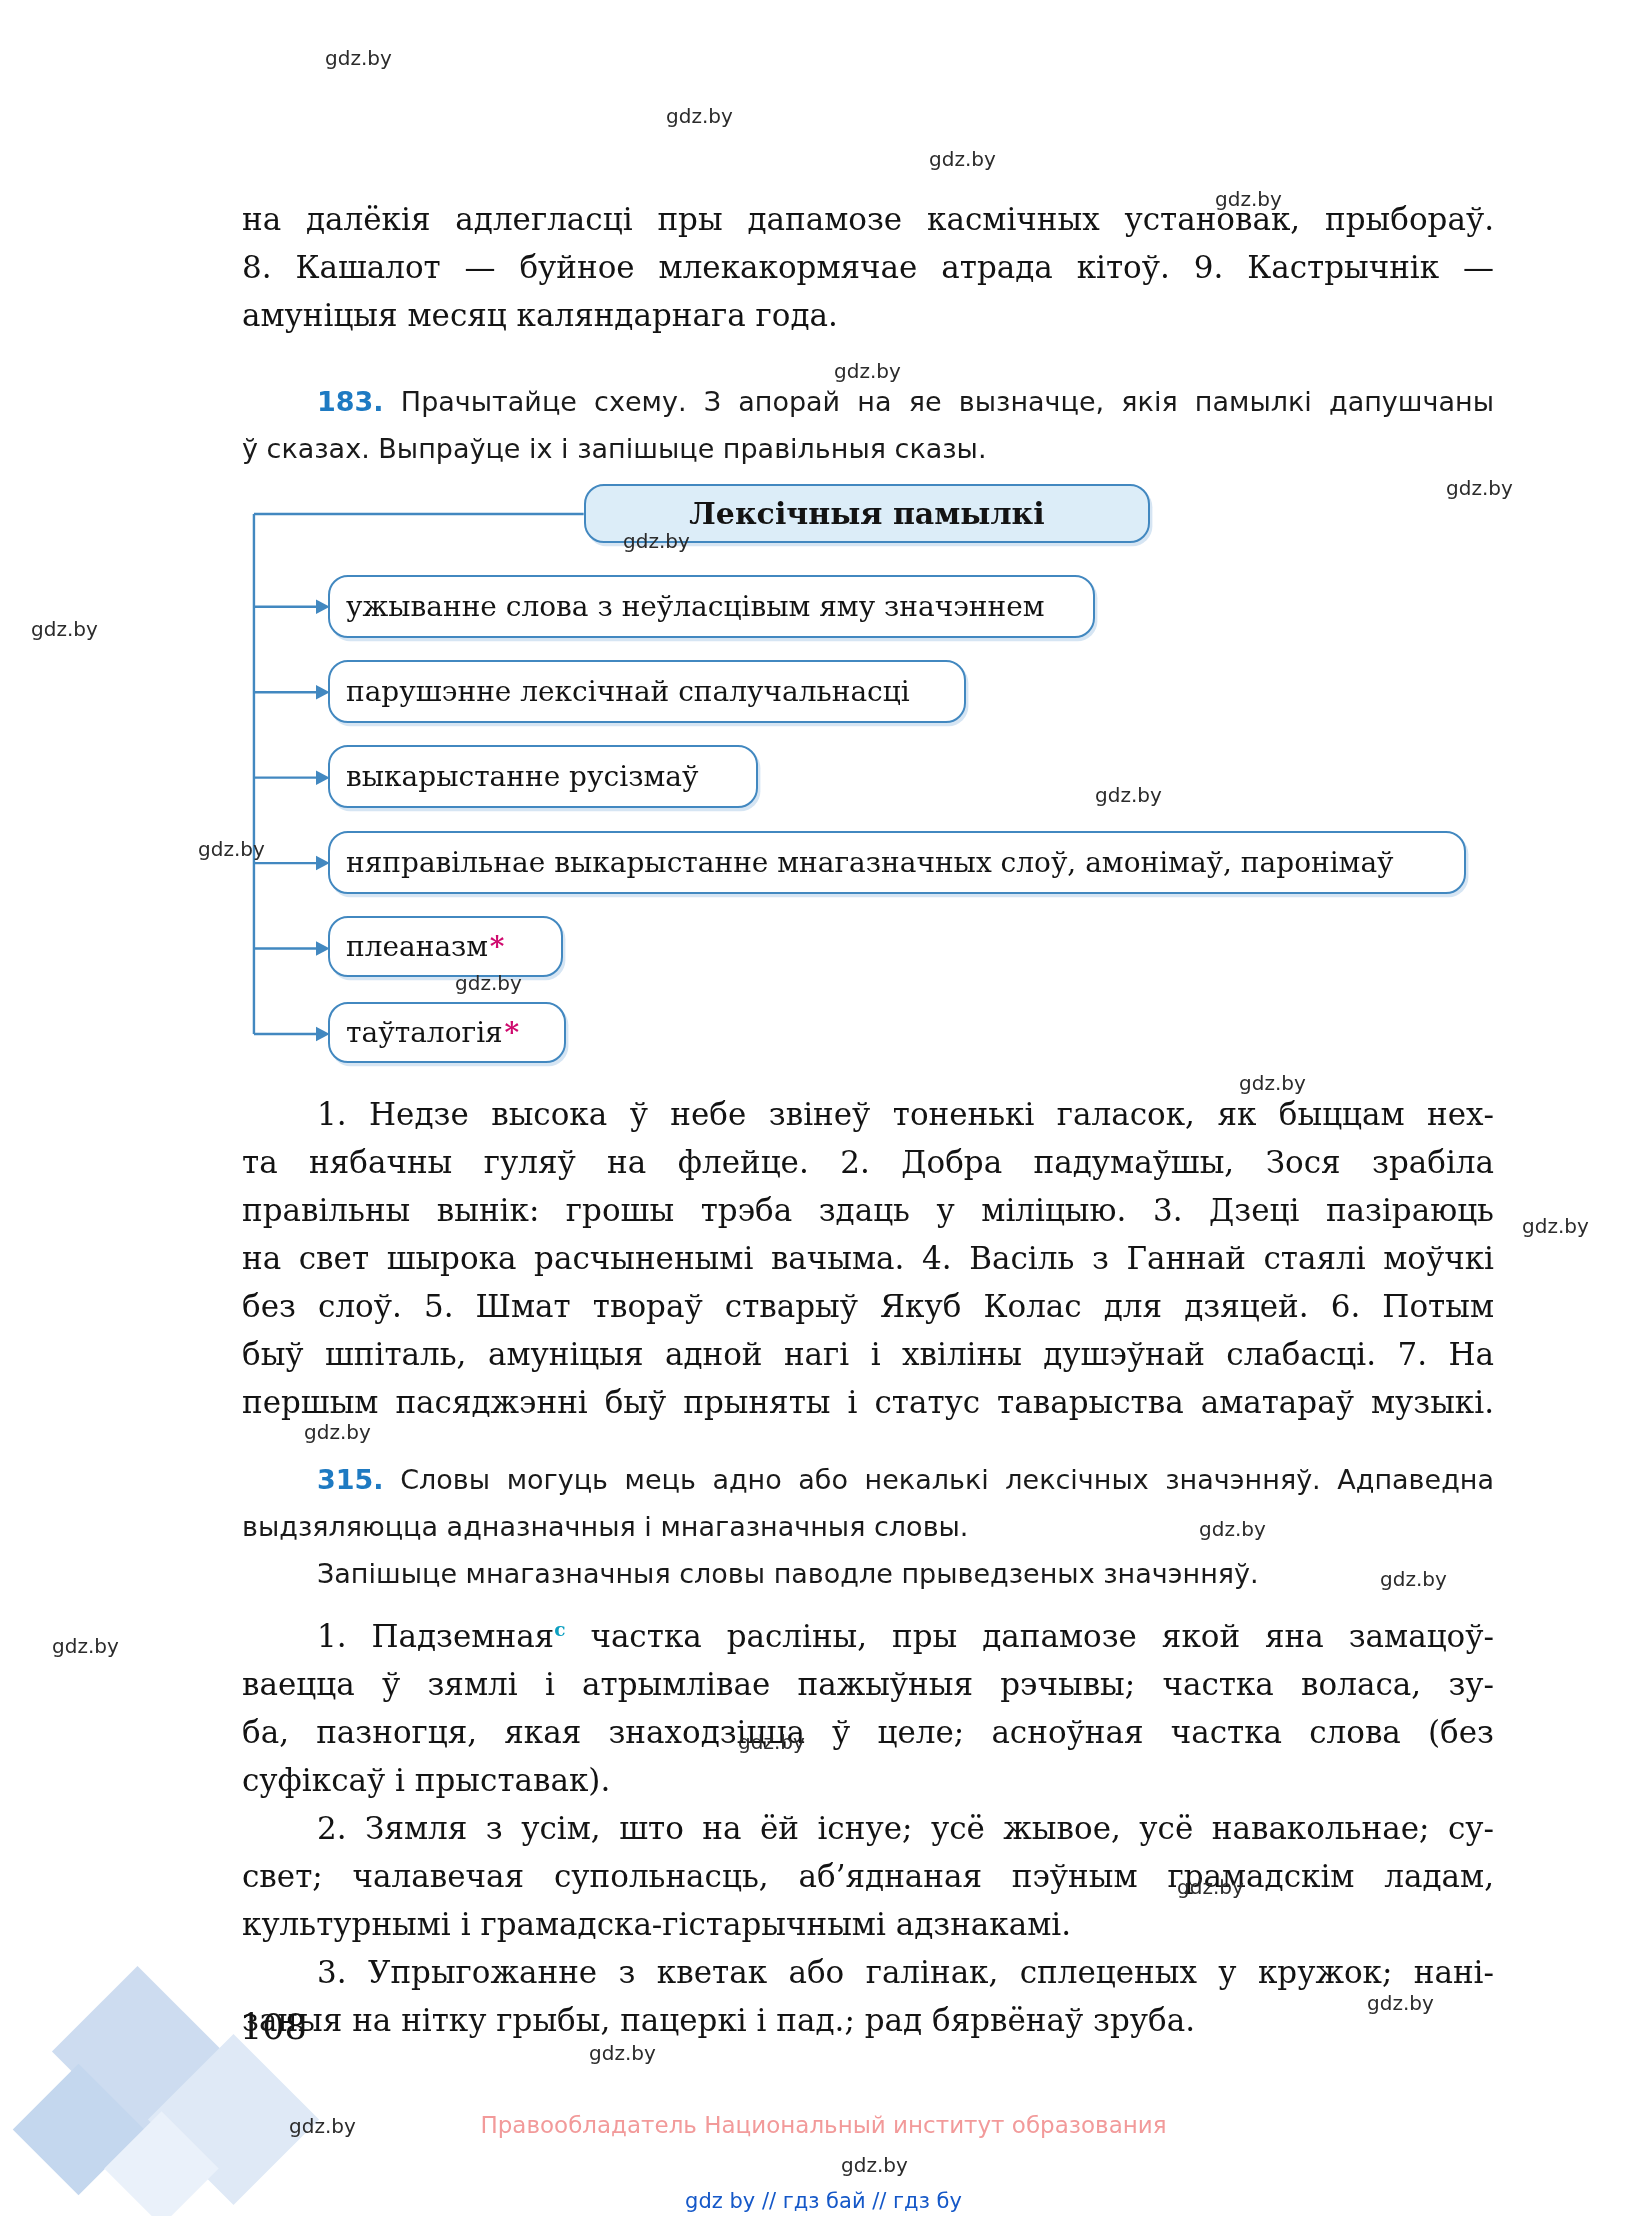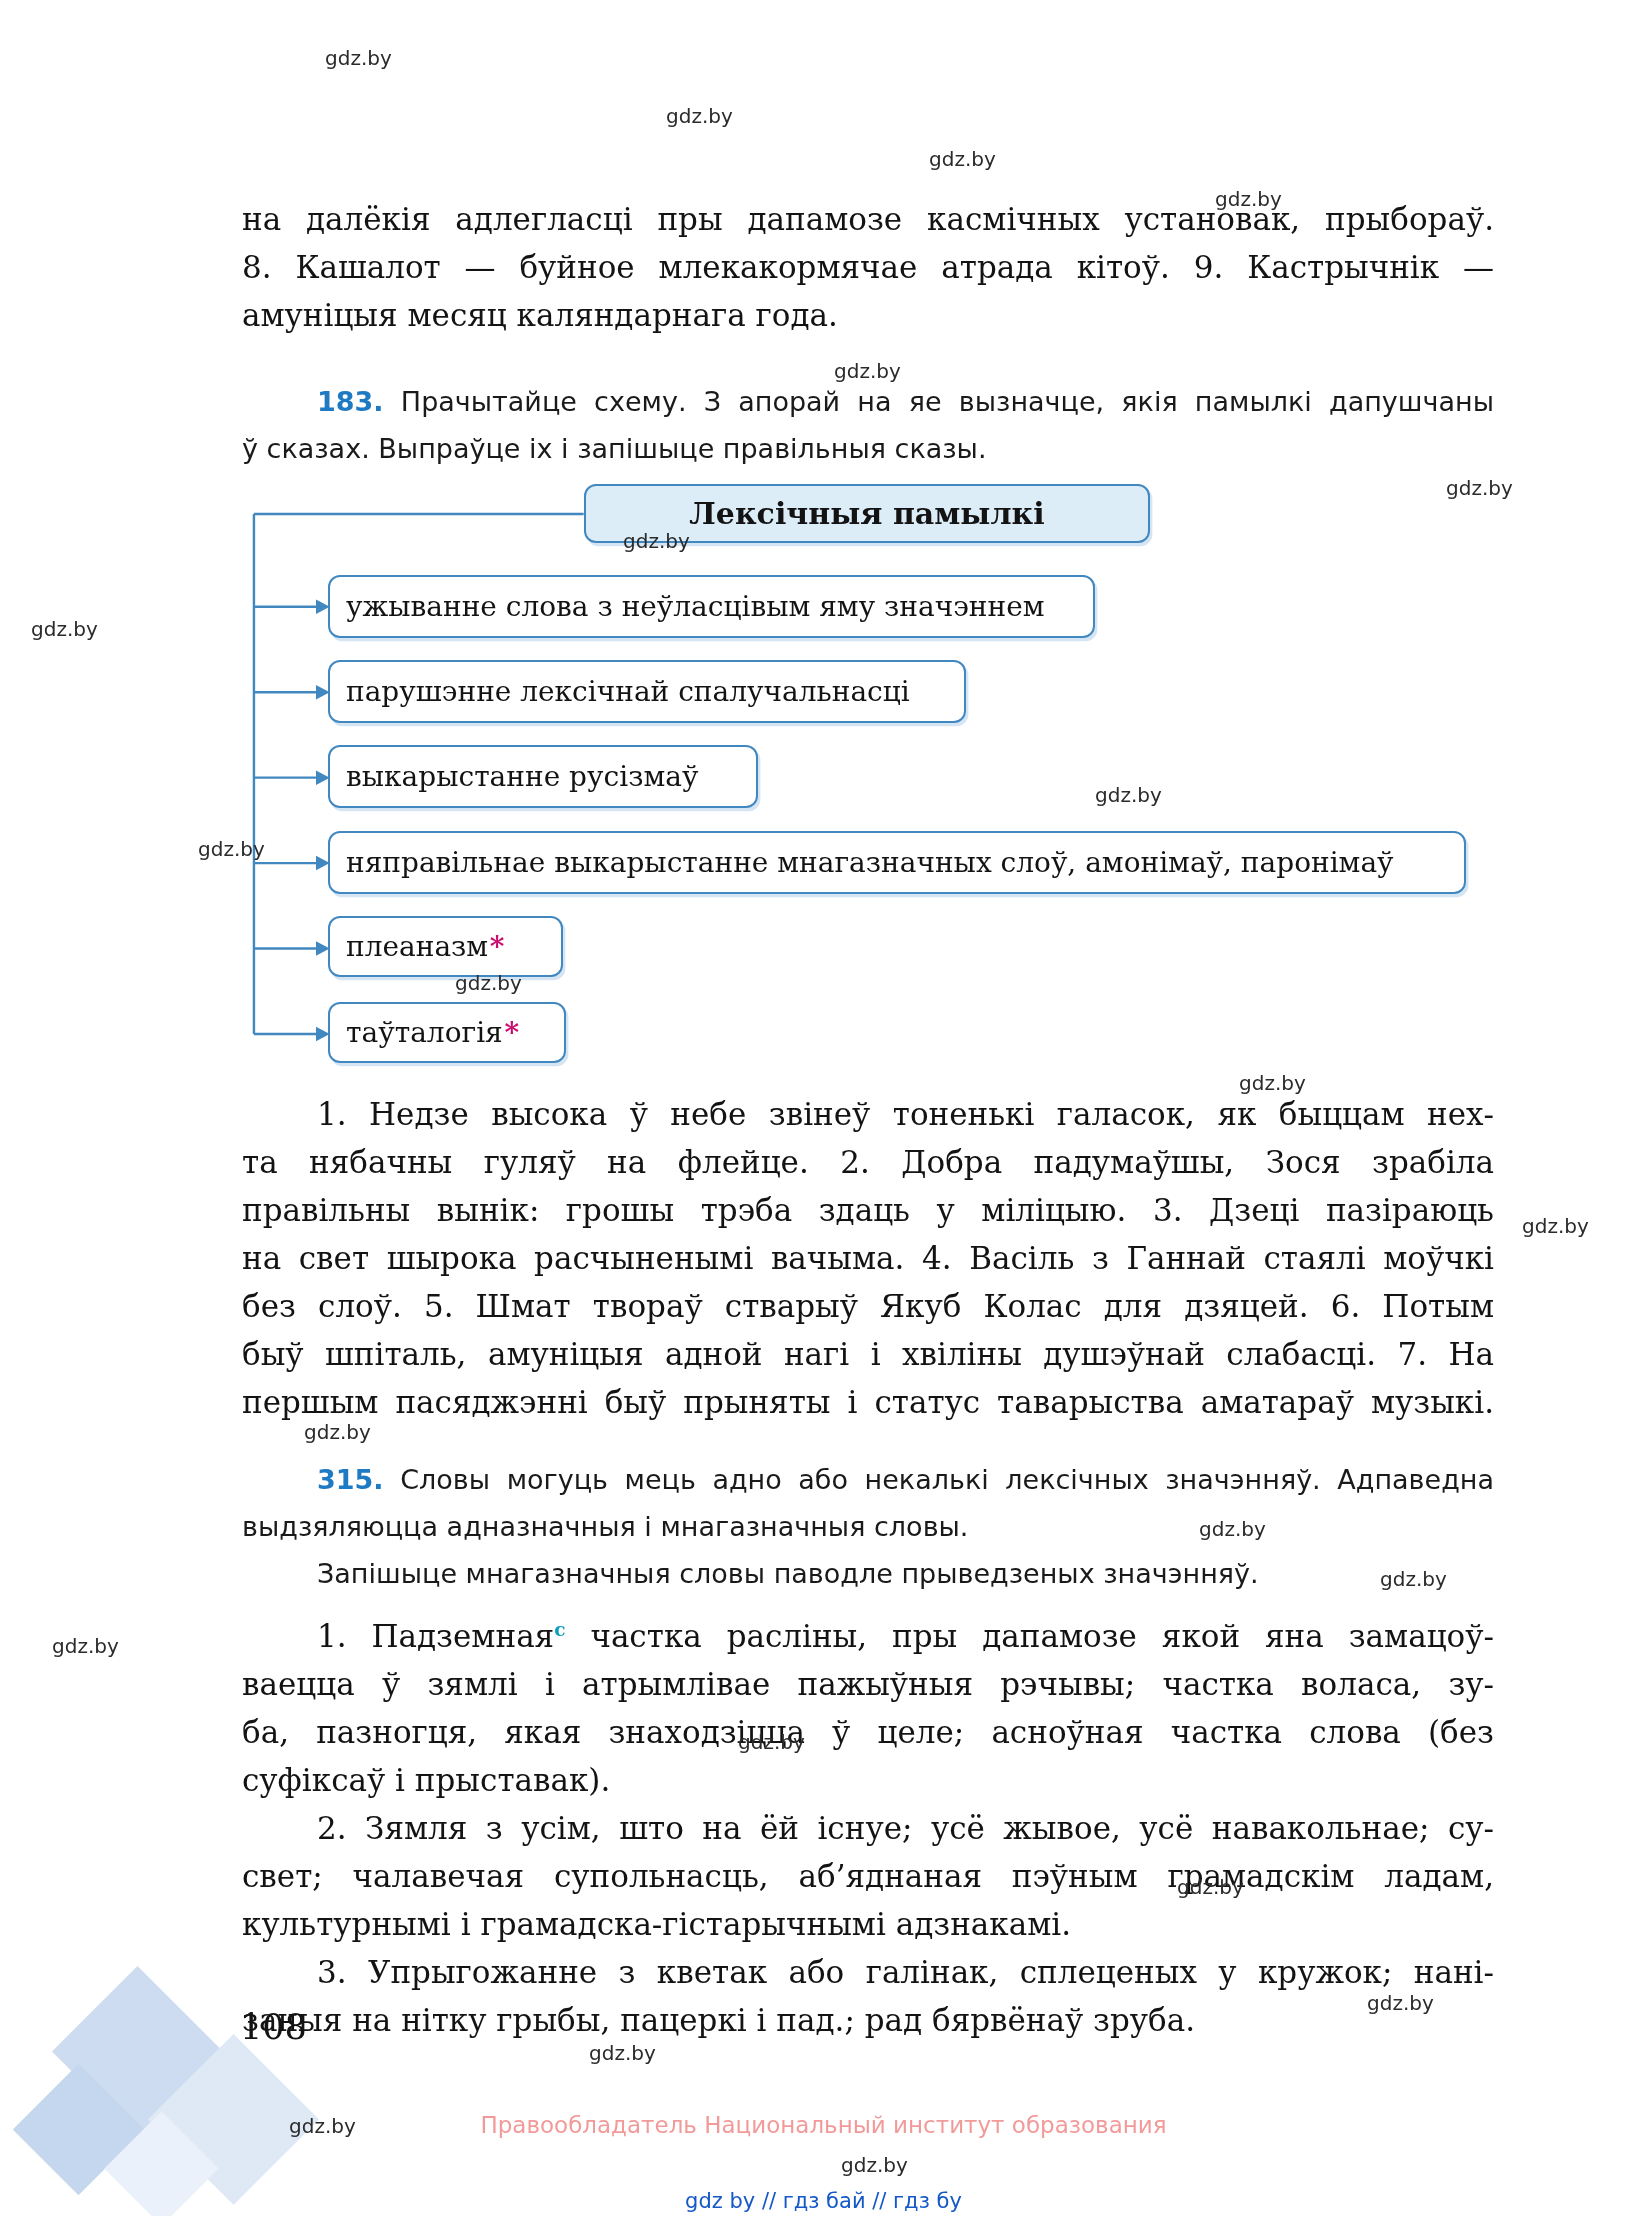--- a/index.html
+++ b/index.html
@@ -7,21 +7,21 @@
   .block{position:absolute;left:242px;width:1252px;z-index:2;}
   .serif{font-family:"DejaVu Serif","Liberation Serif",serif;font-size:31px;line-height:48px;color:#131313;}
   .serif59{font-family:"DejaVu Serif","Liberation Serif",serif;font-size:31px;line-height:48px;color:#131313;}
   .sans{font-family:"DejaVu Sans","Liberation Sans",sans-serif;font-size:27px;line-height:47px;color:#1a1a1a;}
   .line{text-align:justify;text-align-last:left;}
   .line.j{text-align-last:justify;}
   .ind{text-indent:75px;}
   .exnum{color:#1e7ac2;font-weight:700;}
   .sup{font-size:18.5px;vertical-align:super;color:#0b9fc0;font-weight:700;}
   .wm{position:absolute;font-family:"DejaVu Sans","Liberation Sans",sans-serif;font-size:20px;color:#2b2b2b;z-index:3;white-space:nowrap;}
-  .dbox{position:absolute;background:#ffffff;border:2.4px solid #4288c0;border-radius:12px;display:flex;align-items:center;padding:0 16px;font-family:"DejaVu Serif","Liberation Serif",serif;font-size:28px;color:#131313;box-shadow:2.4px 3.2px 0 rgba(120,170,215,.30);box-sizing:border-box;z-index:2;white-space:nowrap;}
+  .dbox{position:absolute;background:#ffffff;border:2.4px solid #4288c0;border-radius:20px;display:flex;align-items:center;padding:0 16px;font-family:"DejaVu Serif","Liberation Serif",serif;font-size:28px;color:#131313;box-shadow:2.4px 3.2px 0 rgba(120,170,215,.30);box-sizing:border-box;z-index:2;white-space:nowrap;}
   .dbox.title{background:#dcedf8;justify-content:center;font-weight:700;font-size:30px;}
   .star{color:#cf0a6e;font-weight:700;margin-left:1.6px;}
   .connectors{position:absolute;left:0;top:476px;z-index:1;}
   .pageno{position:absolute;left:240px;top:2007px;font-family:"DejaVu Serif","Liberation Serif",serif;font-size:35px;color:#131313;z-index:2;}
   .copyright{position:absolute;top:2112px;left:0;width:100%;text-align:center;font-family:"DejaVu Sans","Liberation Sans",sans-serif;font-size:23px;color:#f29a9a;z-index:2;}
   .links{position:absolute;top:2189px;left:0;width:100%;text-align:center;font-family:"DejaVu Sans","Liberation Sans",sans-serif;font-size:21px;color:#1558c8;z-index:3;}
   .promo{position:absolute;top:6.4px;left:0;width:100%;text-align:center;font-family:"DejaVu Sans","Liberation Sans",sans-serif;font-size:23.4px;color:#00c513;z-index:3;}
   .diamond{position:absolute;z-index:0;transform:rotate(45deg);}
 </style>
 </head>

